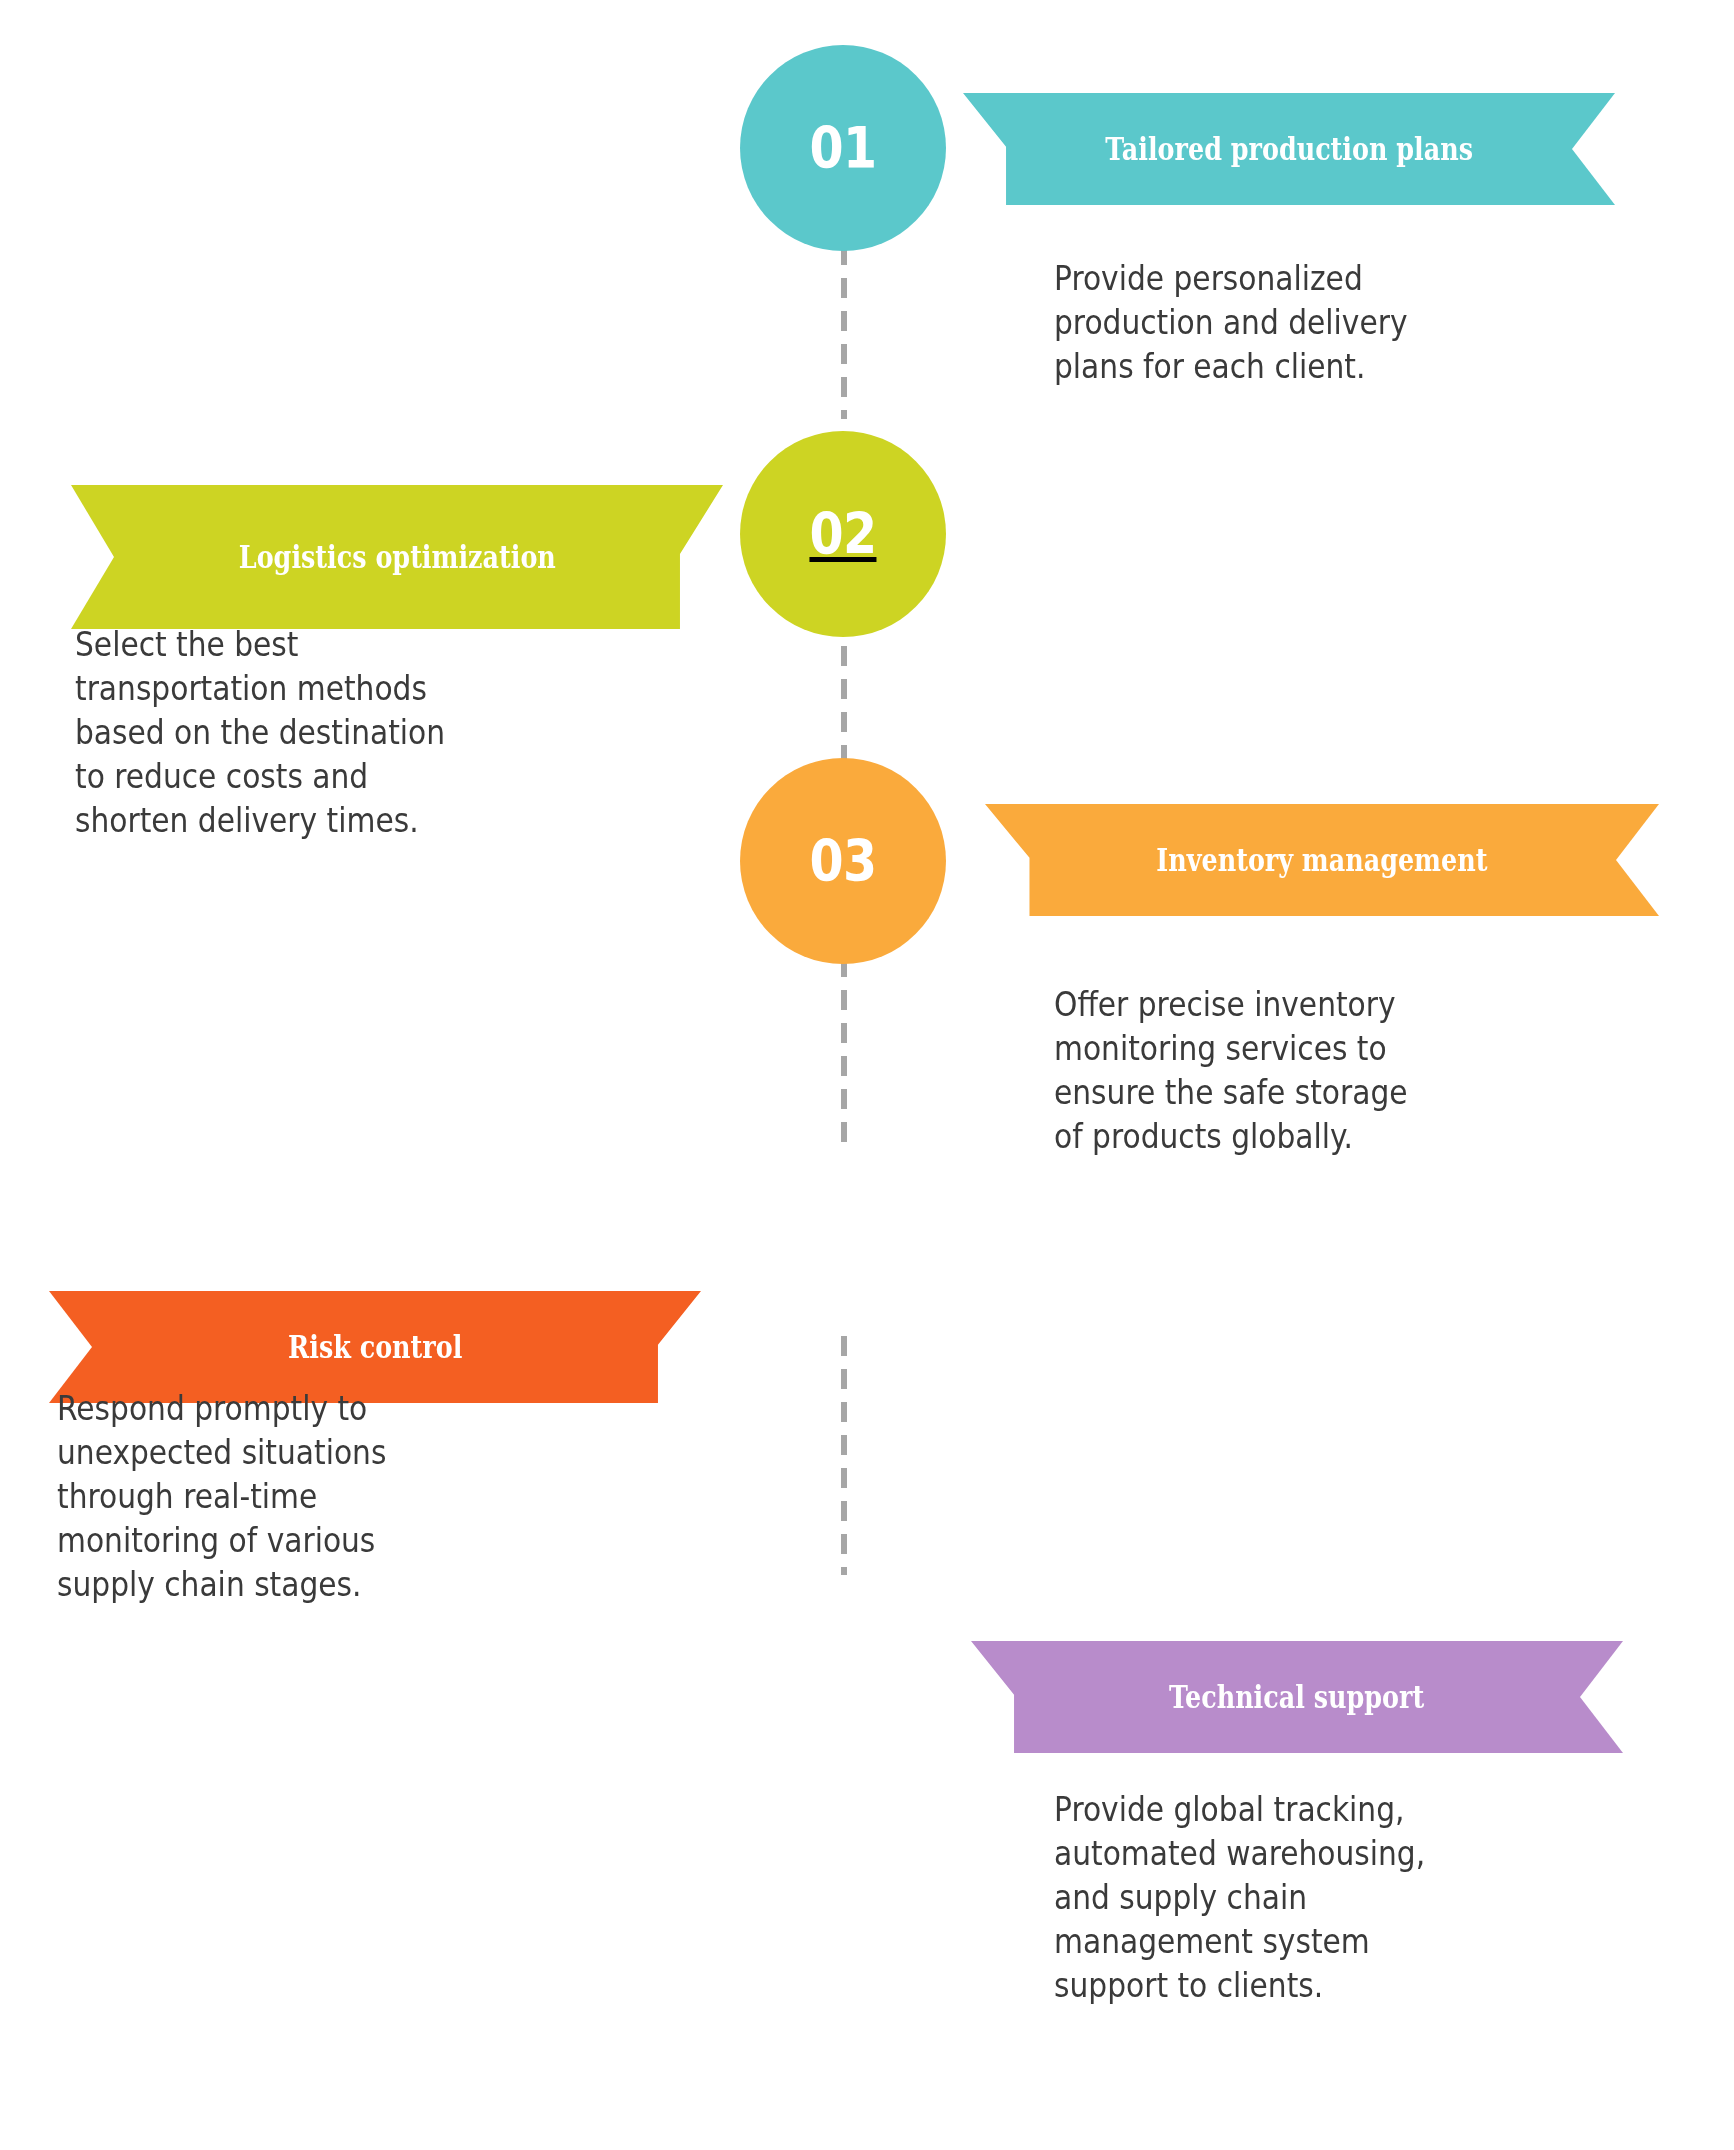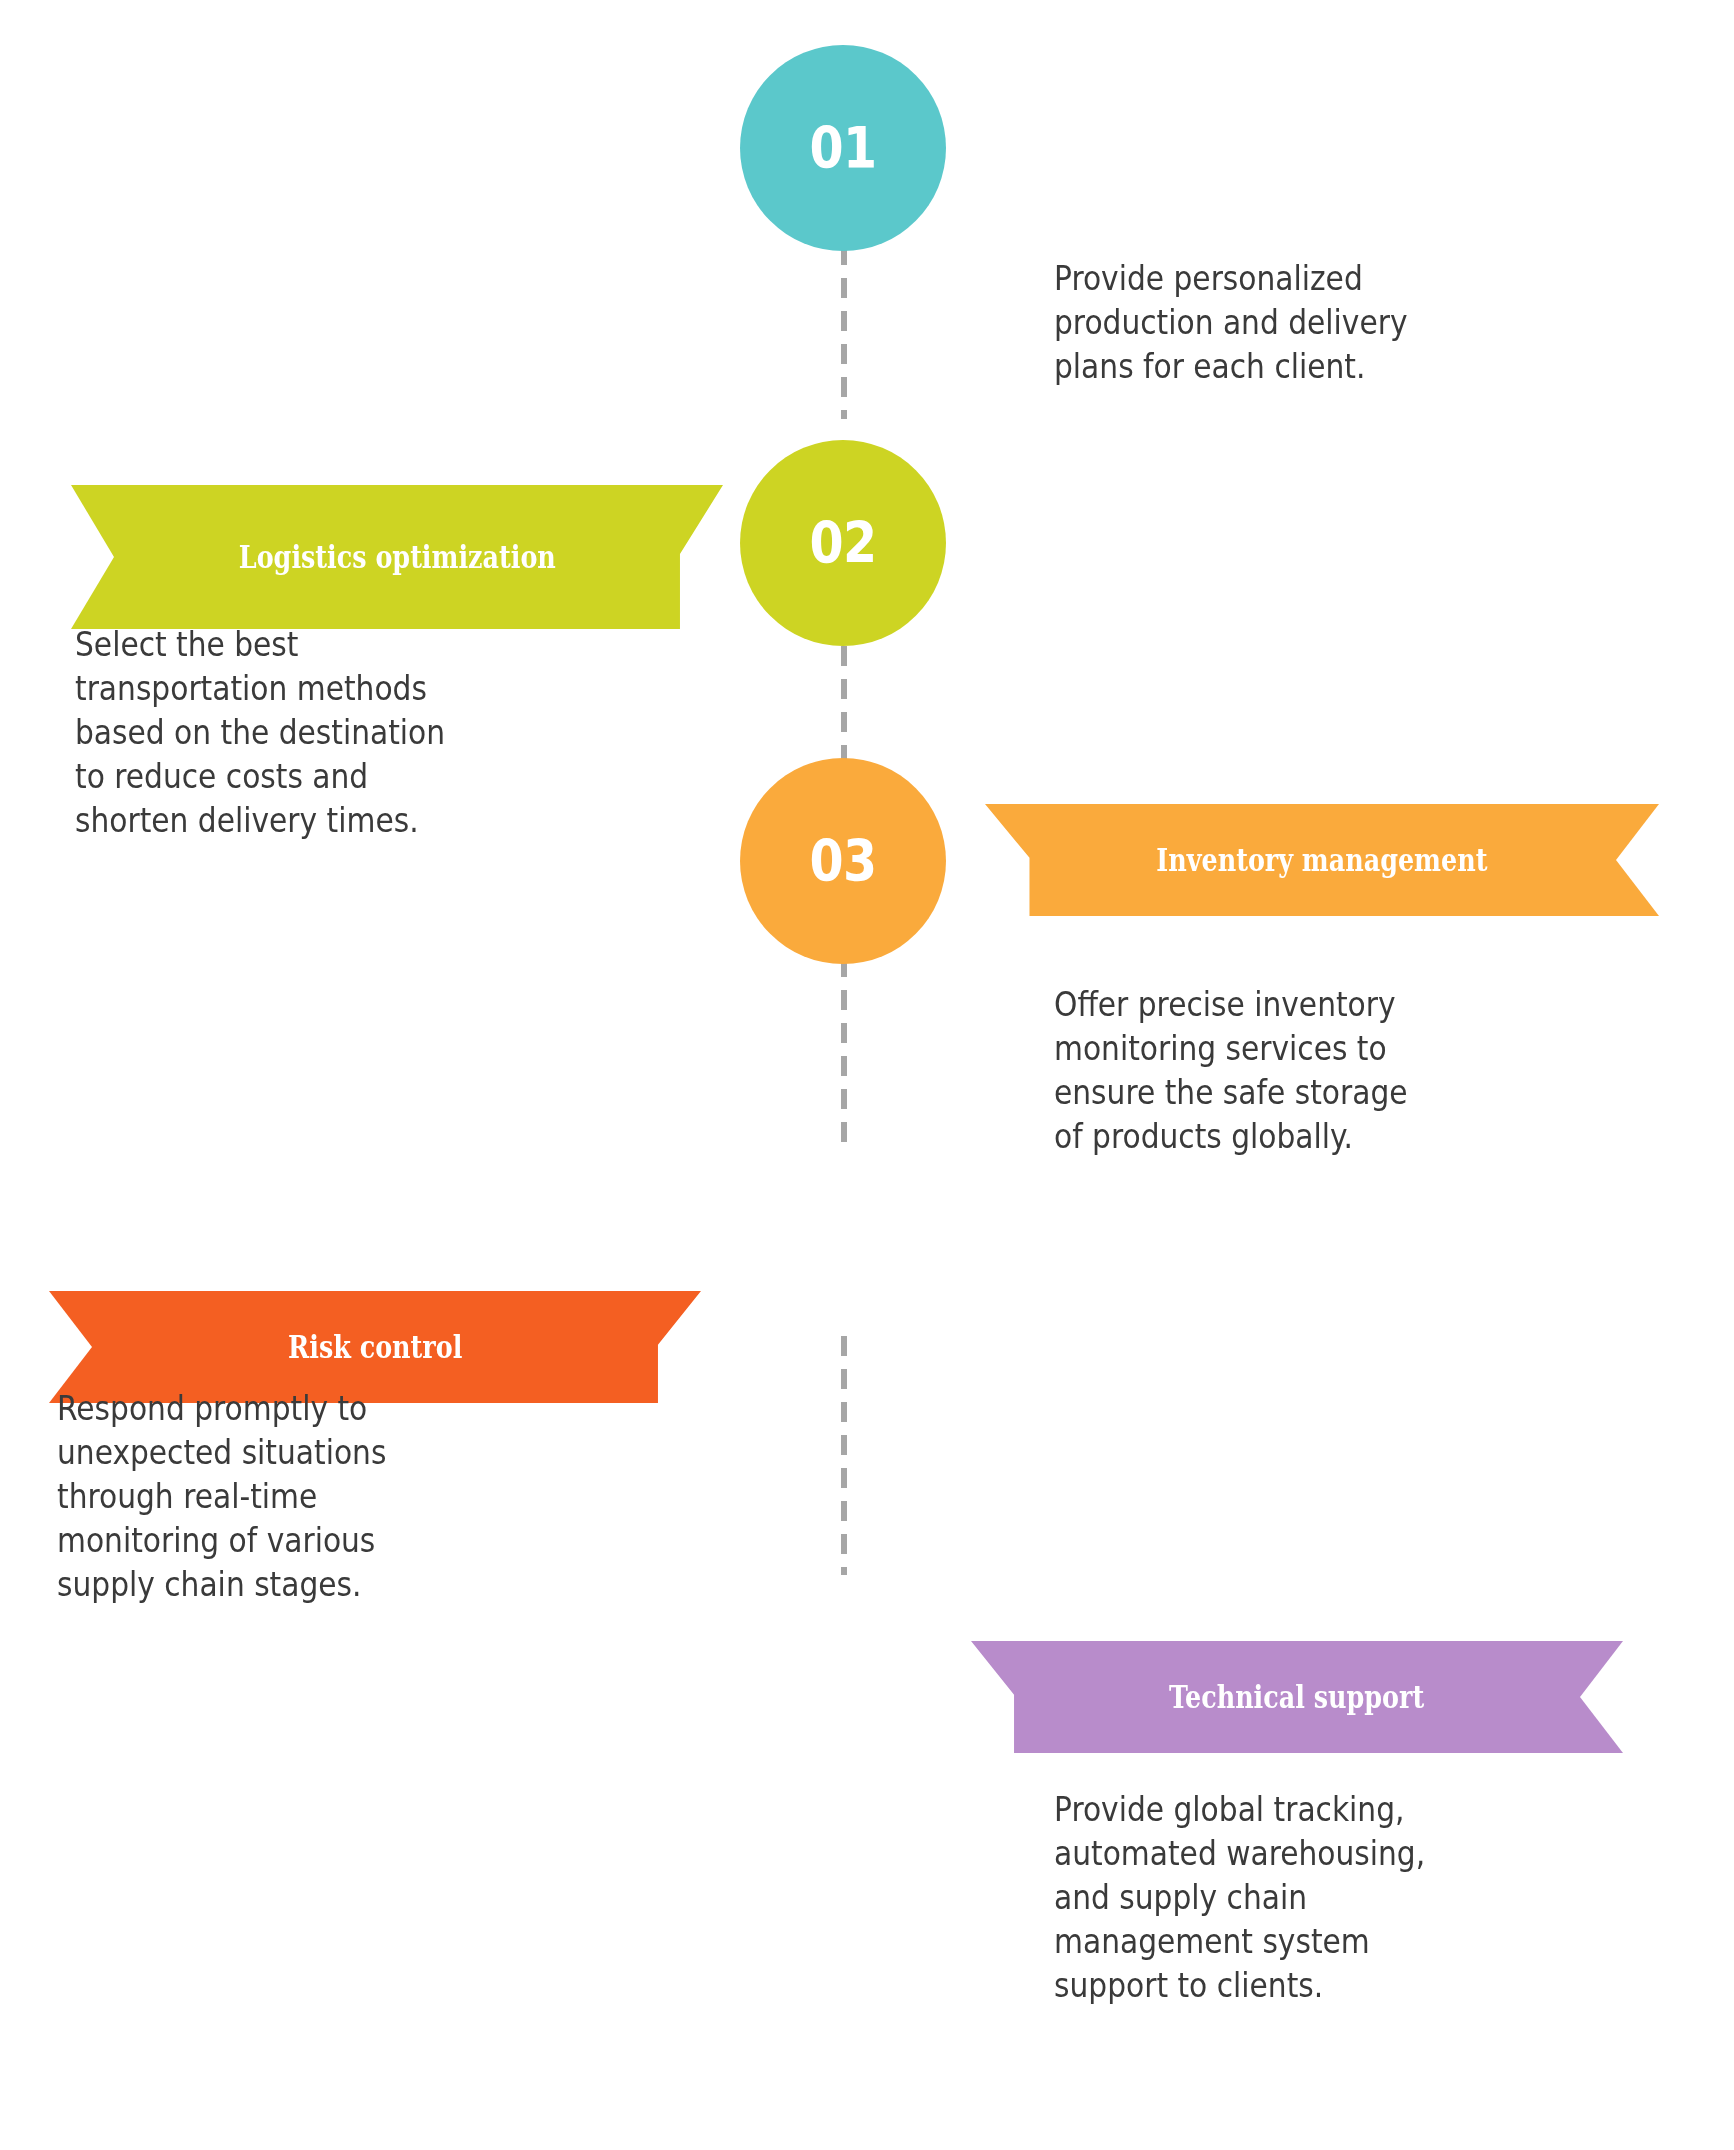--- a/index.html
+++ b/index.html
@@ -128,23 +128,27 @@
 <div id="canvas">
 
   <div class="spine" style="top:245px; height:174px;"></div>
   <div class="spine" style="top:580px; height:181px;"></div>
   <div class="spine" style="top:924px; height:225px;"></div>
   <div class="spine" style="top:1336px; height:239px;"></div>
 
   <div class="node" style="left:740px; top:45px; width:206px; height:206px; background:#5bc8cb;">
     <span class="node-num">01</span>
   </div>
+  <div class="banner right" style="left:963px; top:93px; width:652px; height:112px; background:#5bc8cb;">
+    <span class="banner-label">Tailored production plans</span>
+    <span class="chev"></span>
+  </div>
   <div class="desc right" style="left:1054px; top:257px; width:406px;">Provide personalized production and delivery plans for each client.</div>
 
-  <div class="node" style="left:740px; top:440px; width:206px; height:206px; background:#cdd423;">
+  <div class="node" style="left:740px; top:431px; width:206px; height:206px; background:#cdd423;text-decoration:underline;">
     <span class="node-num">02</span>
   </div>
   <div class="banner left" style="left:71px; top:485px; width:652px; height:144px; background:#cdd423;">
     <span class="banner-label">Logistics optimization</span>
     <span class="chev"></span>
   </div>
   <div class="desc left" style="left:75px; top:623px; width:413px;">Select the best transportation methods based on the destination to reduce costs and shorten delivery times.</div>
 
   <div class="node" style="left:740px; top:758px; width:206px; height:206px; background:#faaa3c;">
     <span class="node-num">03</span>

